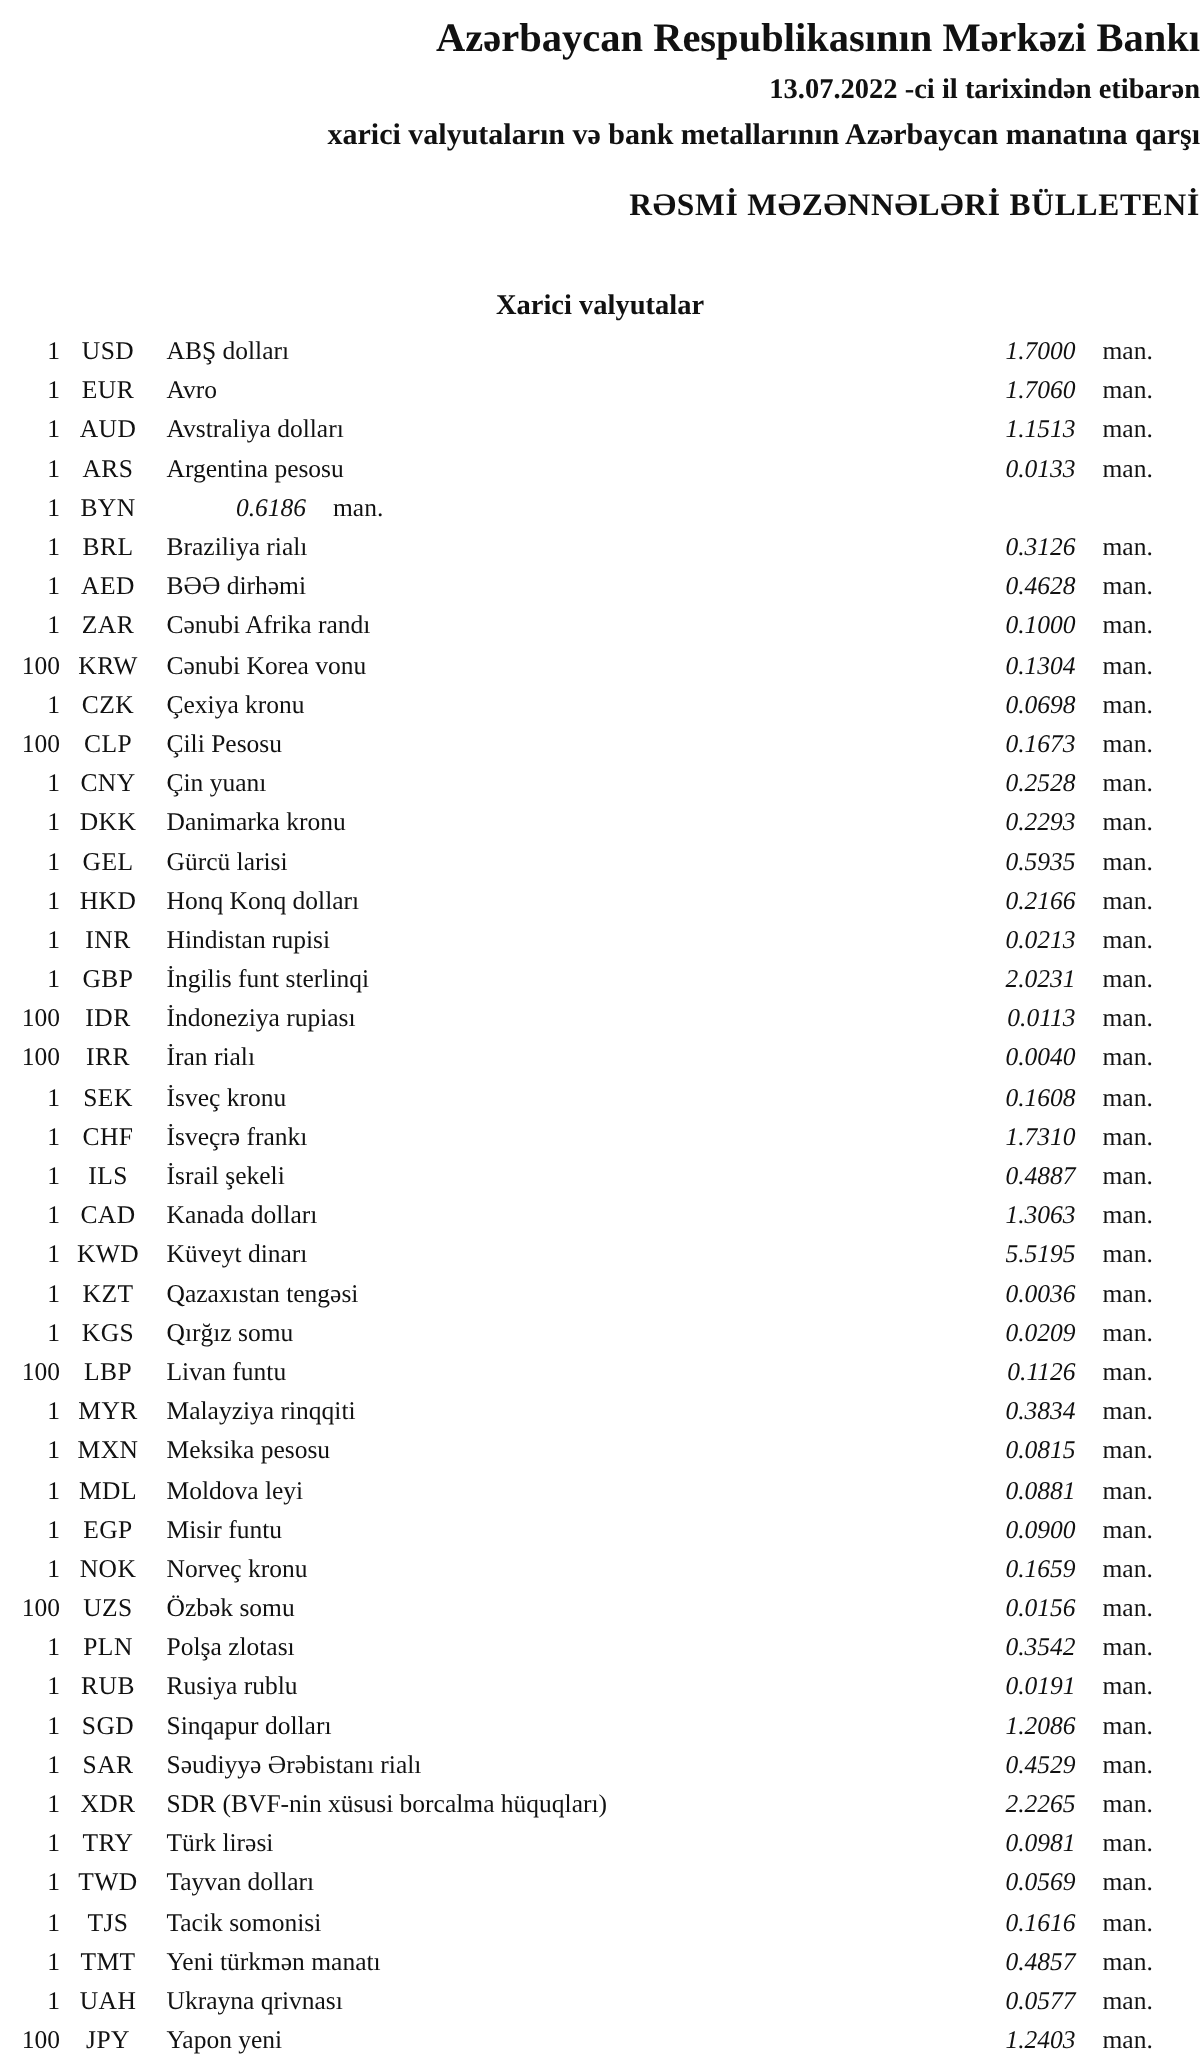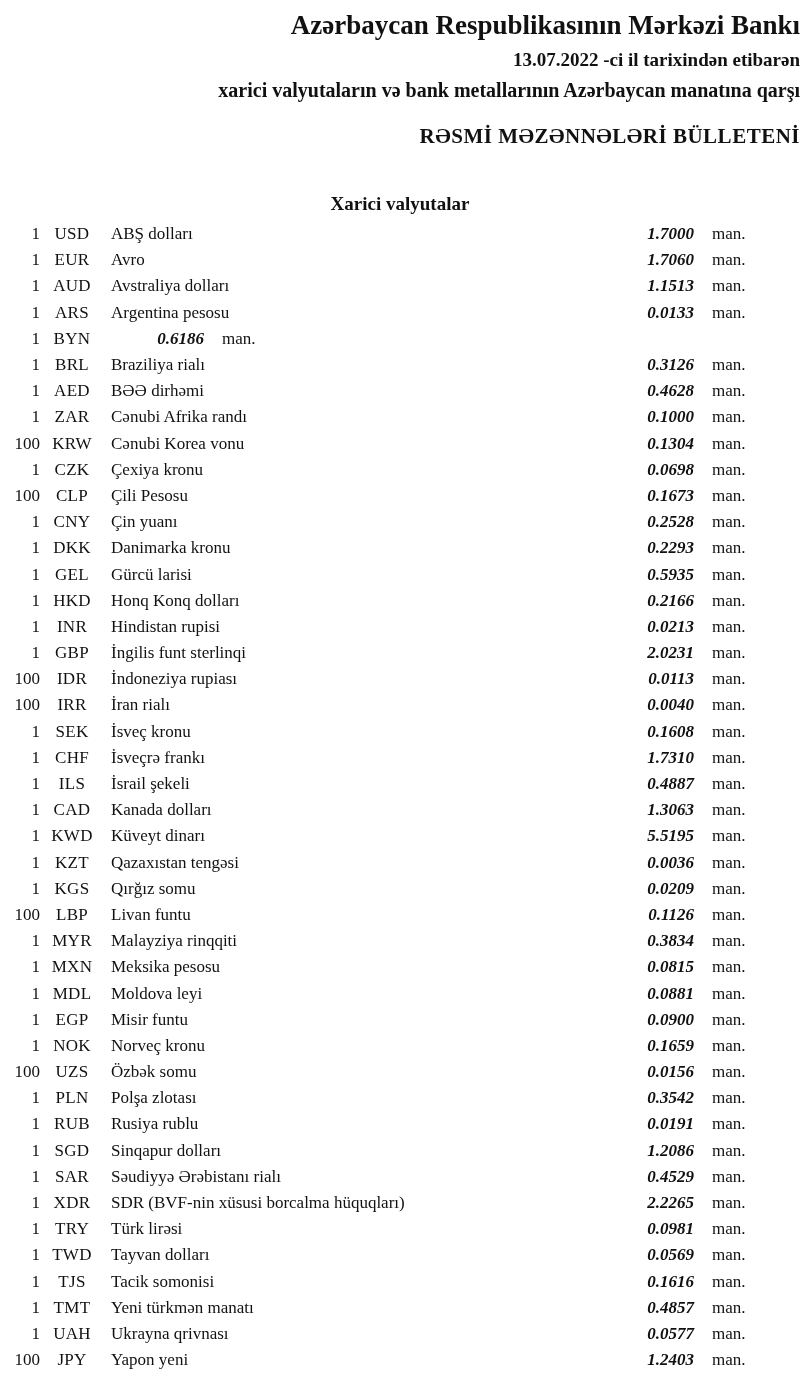--- a/index.html
+++ b/index.html
@@ -53,22 +53,22 @@
   .row {
     display: flex;
     align-items: center;
     height: 26.2px;
     font-size: 17px;
     white-space: nowrap;
   }
   .qty   { width: 40px;  text-align: right; }
   .code  { width: 64px;  text-align: center; letter-spacing: 0.3px; }
   .name  { flex: 1; padding-left: 7px; overflow: hidden; }
-  .rate  { width: 100px; text-align: right; font-weight: bold; font-style: italic; }
-  .unit  { width: 106px;  padding-left: 18px; }
+  .rate  { width: 100px; text-align: right; font-weight: normal; font-style: italic; }
+  .unit  { width: 83px;  padding-left: 18px; }
 </style>
 </head>
 <body>
 
 <div class="page">
   <div class="header">
     <div class="bank-name">Azərbaycan Respublikasının Mərkəzi Bankı</div>
     <div class="date-line">13.07.2022 -ci il tarixindən etibarən</div>
     <div class="subject-line">xarici valyutaların və bank metallarının Azərbaycan manatına qarşı</div>
     <div class="bulletin-title">RƏSMİ MƏZƏNNƏLƏRİ BÜLLETENİ</div>

